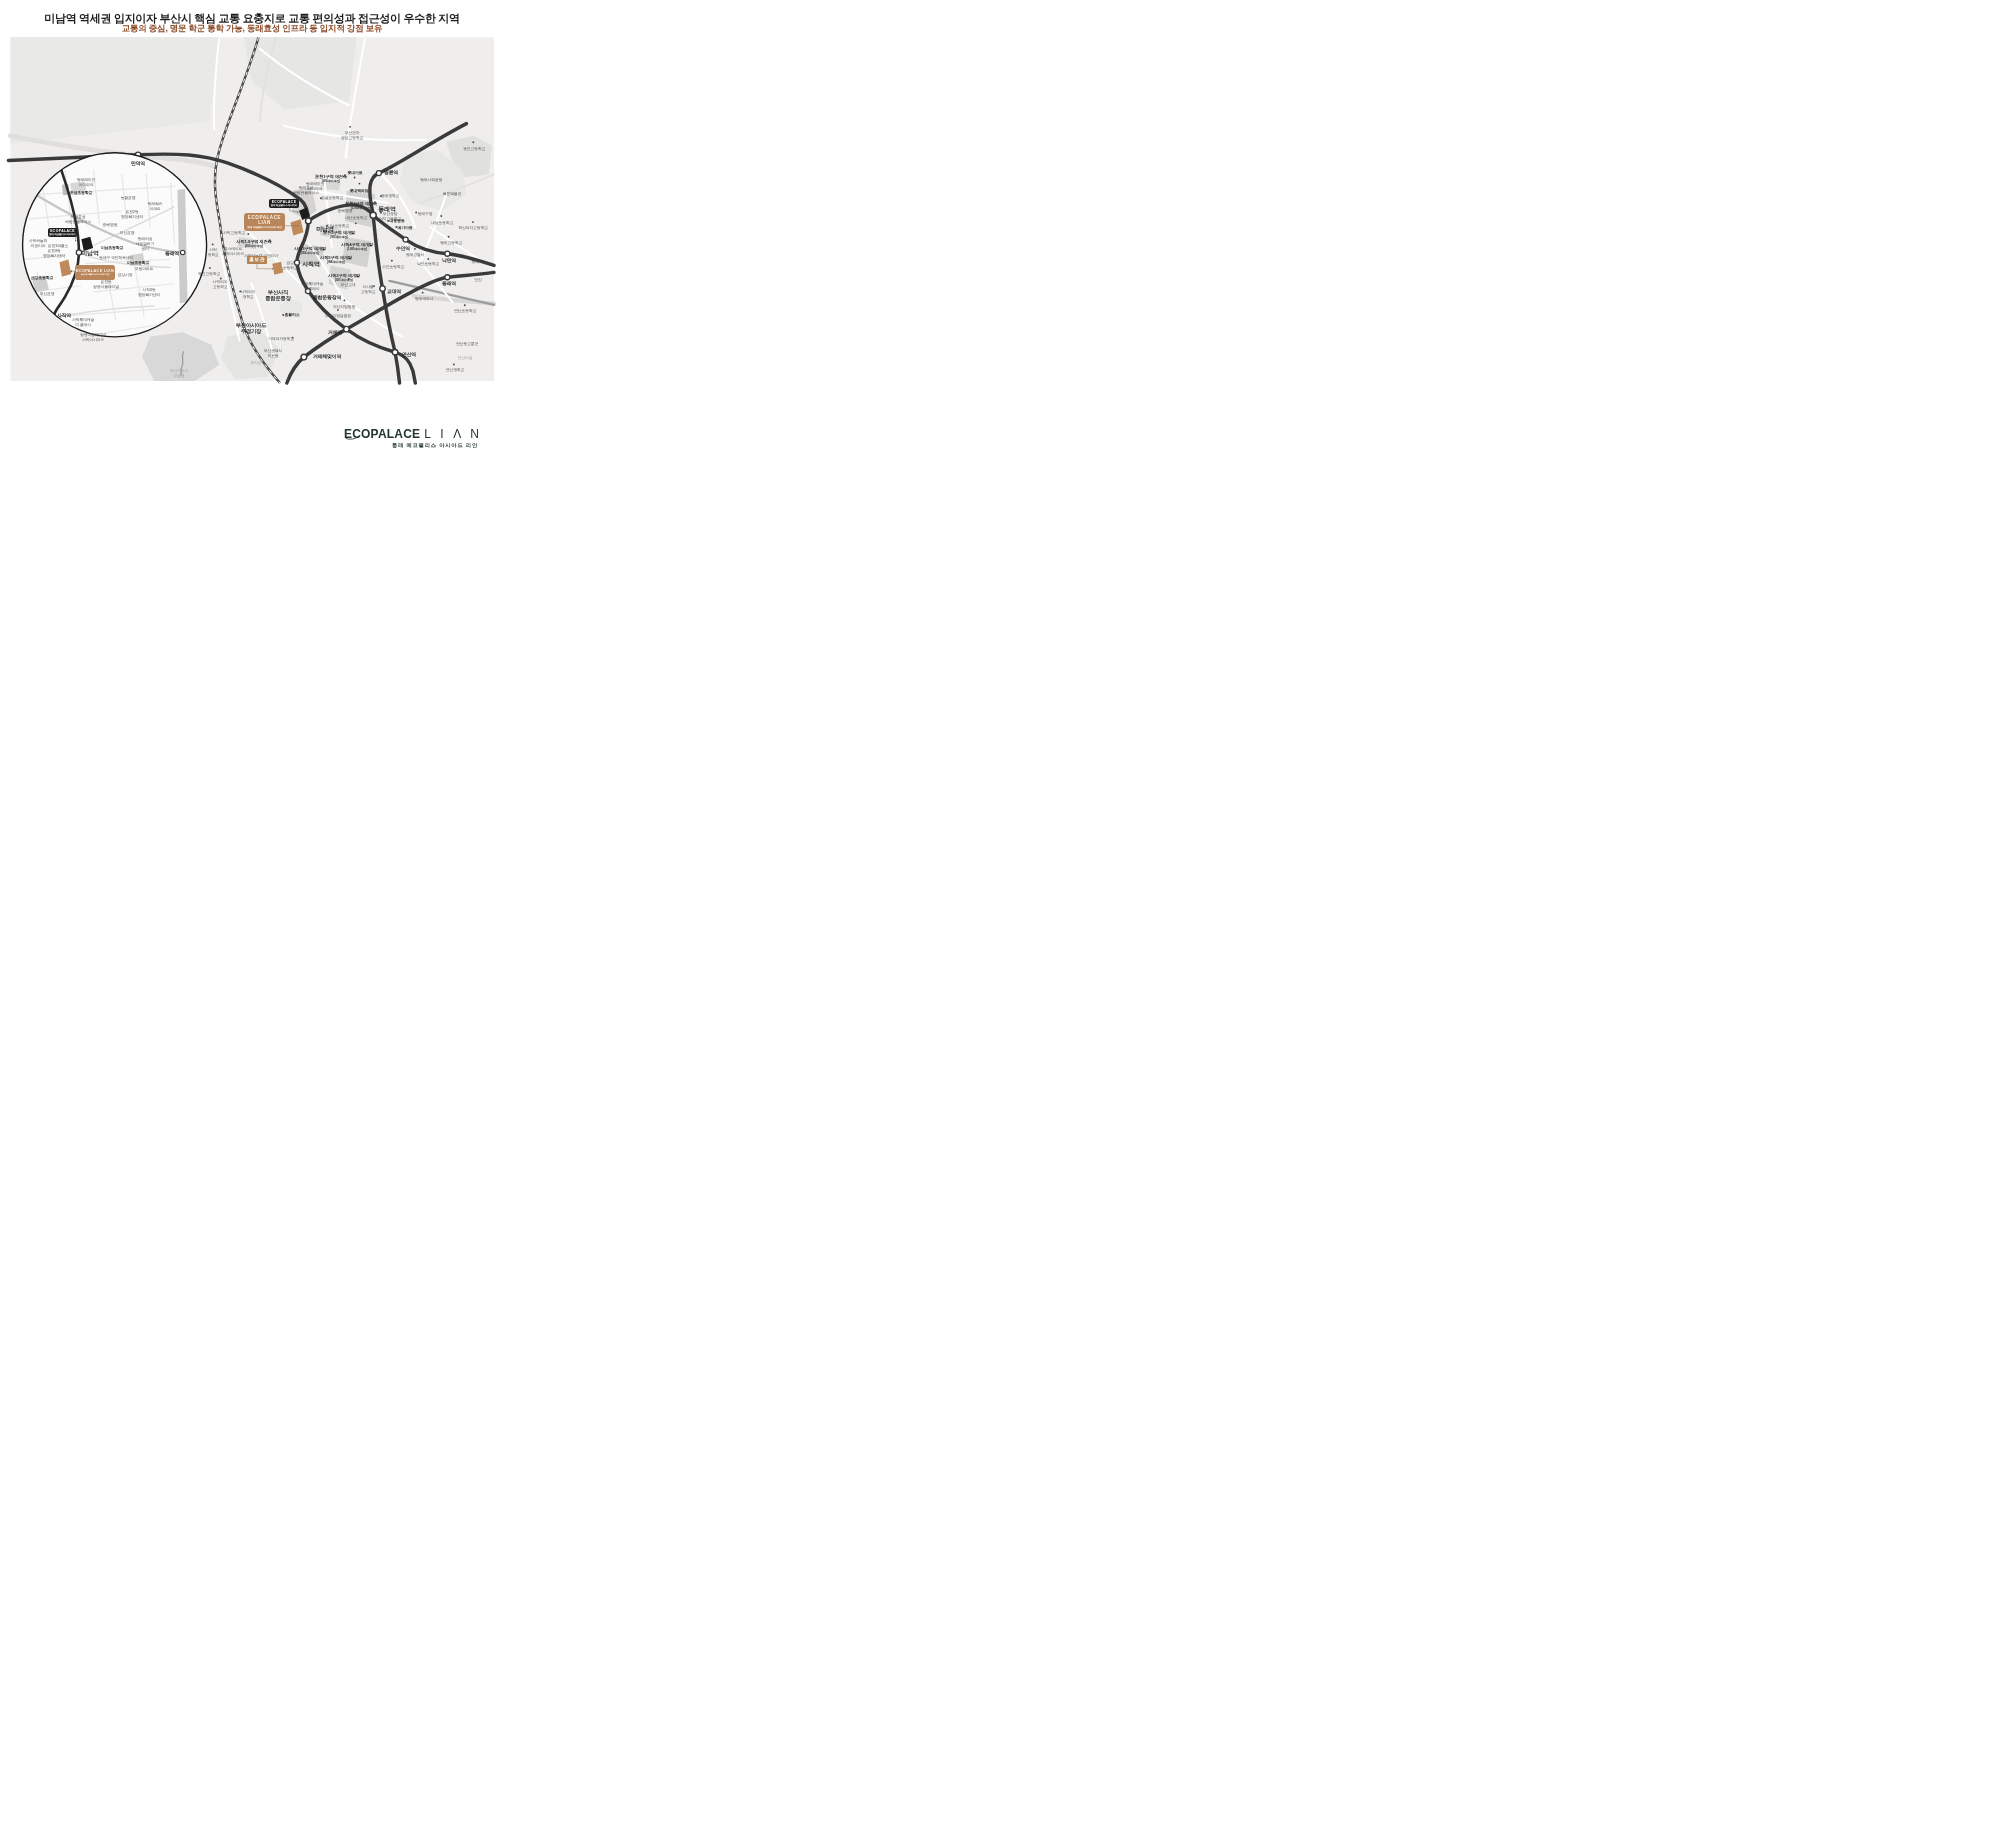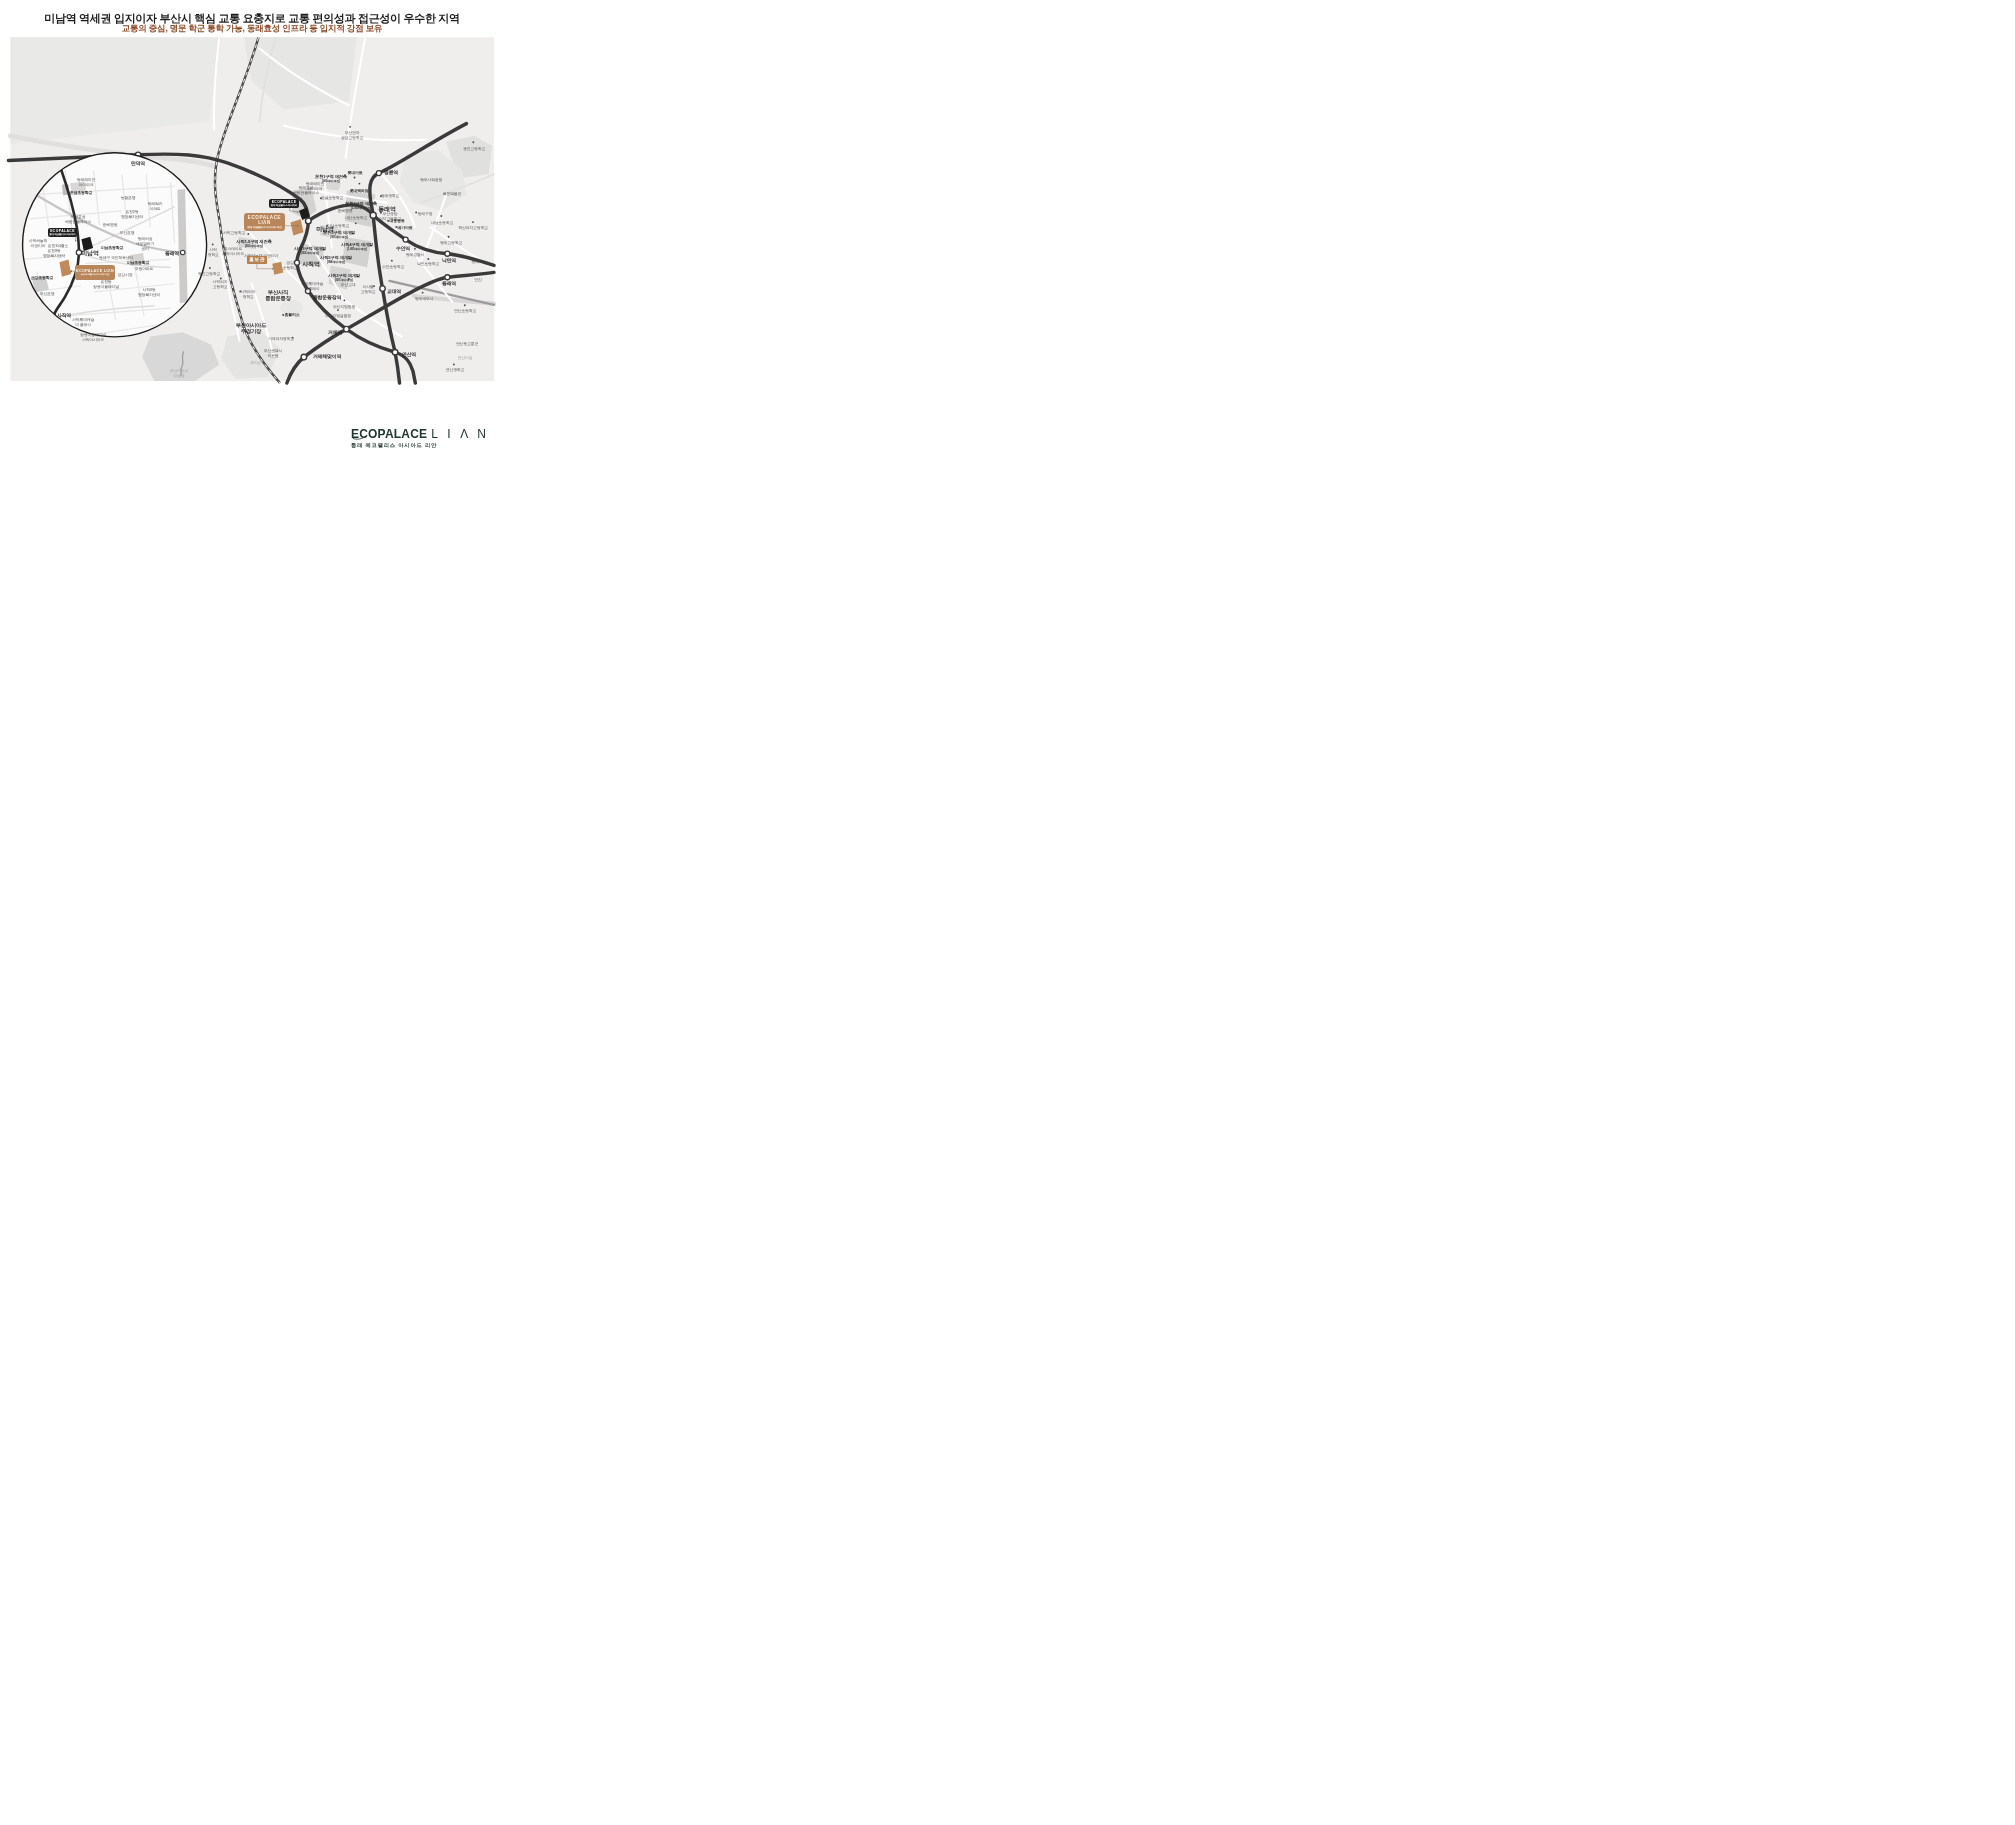--- a/index.html
+++ b/index.html
@@ -28,21 +28,21 @@
   .bdg-promo{position:absolute;background:#b5814e;color:#ffffff;text-align:center;font-weight:800;
        font-size:4.9px;letter-spacing:0.4px;line-height:8px;border-radius:0.8px;}
   .m-black{left:269px;top:199px;width:30px;height:9.3px;}
   .m-black .bb{font-size:3.4px;} .m-black .bs{font-size:2.4px;}
   .m-brown{left:244px;top:213px;width:41px;height:18px;border-radius:3.2px;}
   .m-brown .bb{font-size:4.5px;letter-spacing:0.6px;} .m-brown .bs{font-size:2.6px;}
   .i-black{left:48px;top:228px;width:29px;height:9.3px;}
   .i-black .bb{font-size:3.4px;} .i-black .bs{font-size:2.4px;}
   .i-brown{left:75px;top:265px;width:40px;height:14.6px;border-radius:2.8px;}
   .i-brown .bb{font-size:3.7px;letter-spacing:0.4px;} .i-brown .bs{font-size:2.2px;}
-  .logo{position:absolute;right:19px;top:427px;width:134px;text-align:left;color:#21362e;}
+  .logo{position:absolute;right:26px;top:427px;width:134px;text-align:right;color:#21362e;}
   .logo .l1{font-size:12px;font-weight:600;letter-spacing:0.2px;white-space:nowrap;}
   .logo .lian{letter-spacing:3.2px;margin-left:4px;font-weight:500;}
   .logo .l2{font-size:5.3px;font-weight:700;letter-spacing:0.8px;margin-top:0.8px;}
   .swoosh{position:absolute;left:0.8px;top:6.5px;}
 </style>
 </head>
 <body>
 
 <div class="page">
 

